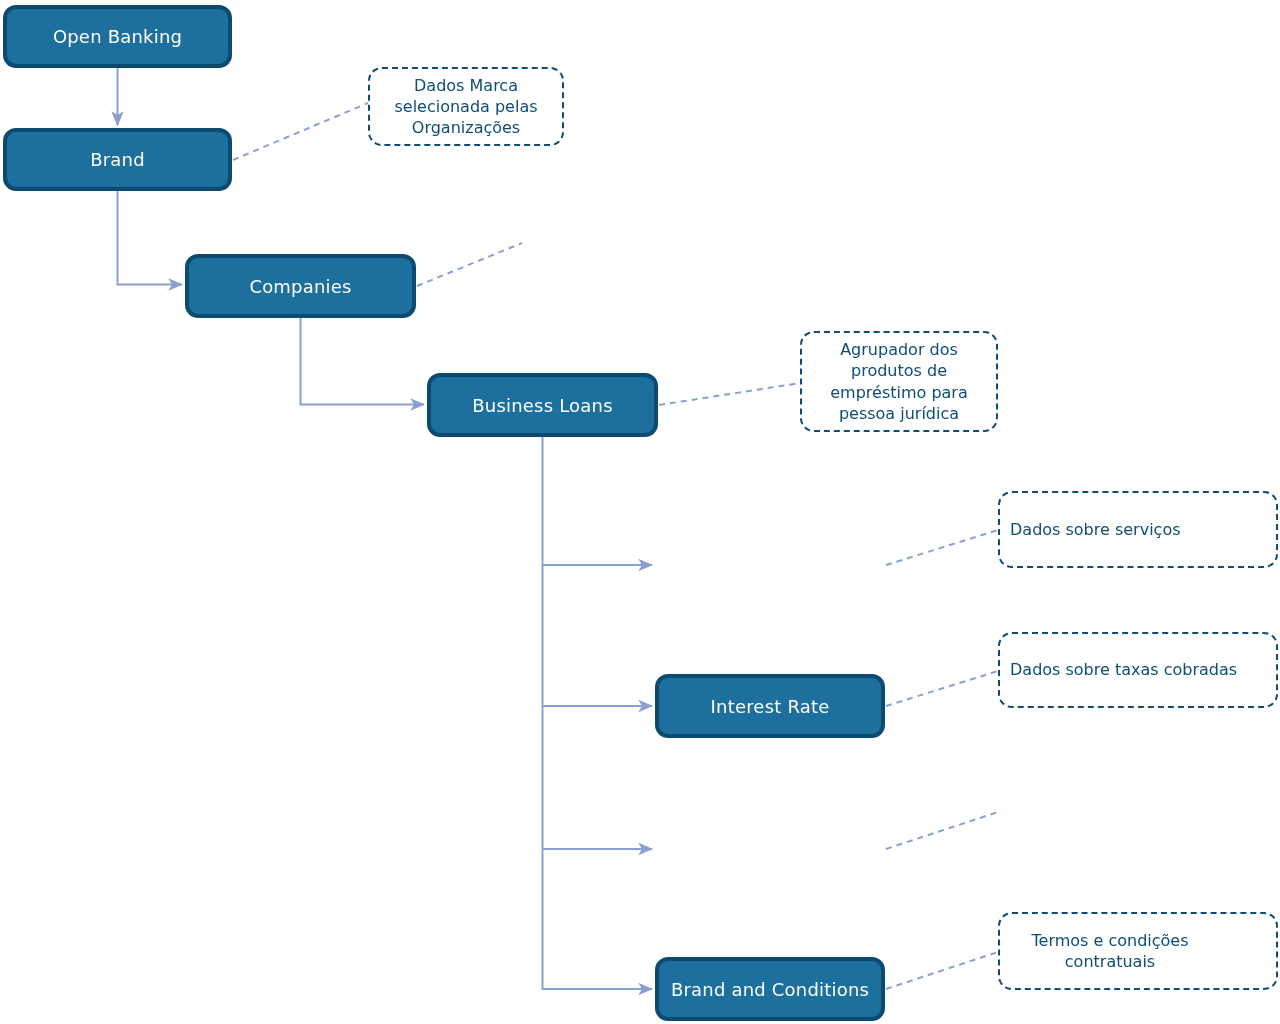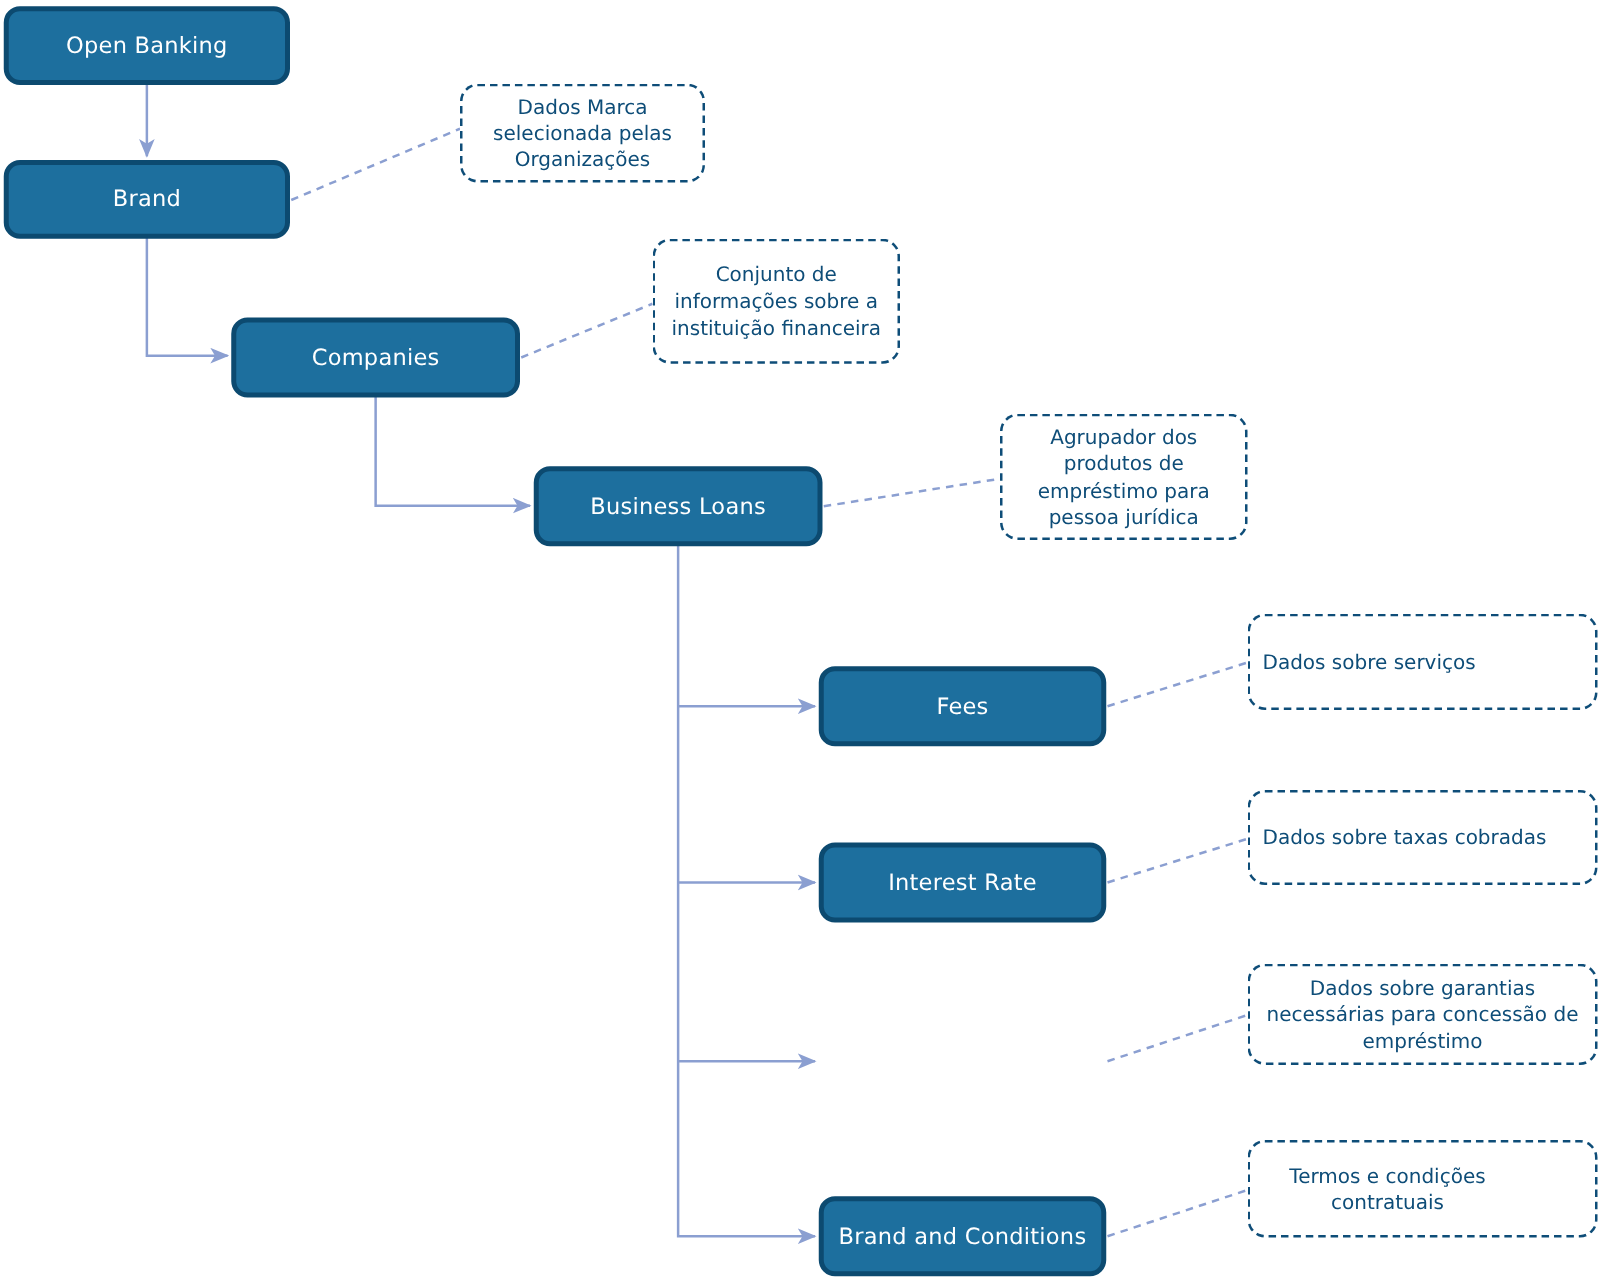--- a/index.html
+++ b/index.html
@@ -119,45 +119,36 @@
   </div>
   <div class="node n-brand">
     <span>Brand</span>
   </div>
   <div class="node n-companies">
     <span>Companies</span>
   </div>
   <div class="node n-business-loans">
     <span>Business Loans</span>
   </div>
-  <div class="node n-fees">
-    <span>Fees</span>
-  </div>
   <div class="node n-interest-rate">
     <span>Interest Rate</span>
   </div>
   <div class="node n-terms">
     <span>Brand and Conditions</span>
   </div>
 
   <div class="note t-brand">
     <span>Dados Marca selecionada pelas Organizações</span>
   </div>
-  <div class="note t-companies">
-    <span>Conjunto de informações sobre a instituição financeira</span>
-  </div>
   <div class="note t-business-loans">
     <span>Agrupador dos produtos de empréstimo para pessoa jurídica</span>
   </div>
   <div class="note t-fees">
     <span>Dados sobre serviços</span>
   </div>
   <div class="note t-interest-rate">
     <span>Dados sobre taxas cobradas</span>
   </div>
-  <div class="note t-warranties">
-    <span>Dados sobre garantias necessárias para concessão de empréstimo</span>
-  </div>
   <div class="note t-terms note-narrow">
     <span>Termos e condições contratuais</span>
   </div>
 
 </div>
 
 </body></html>

